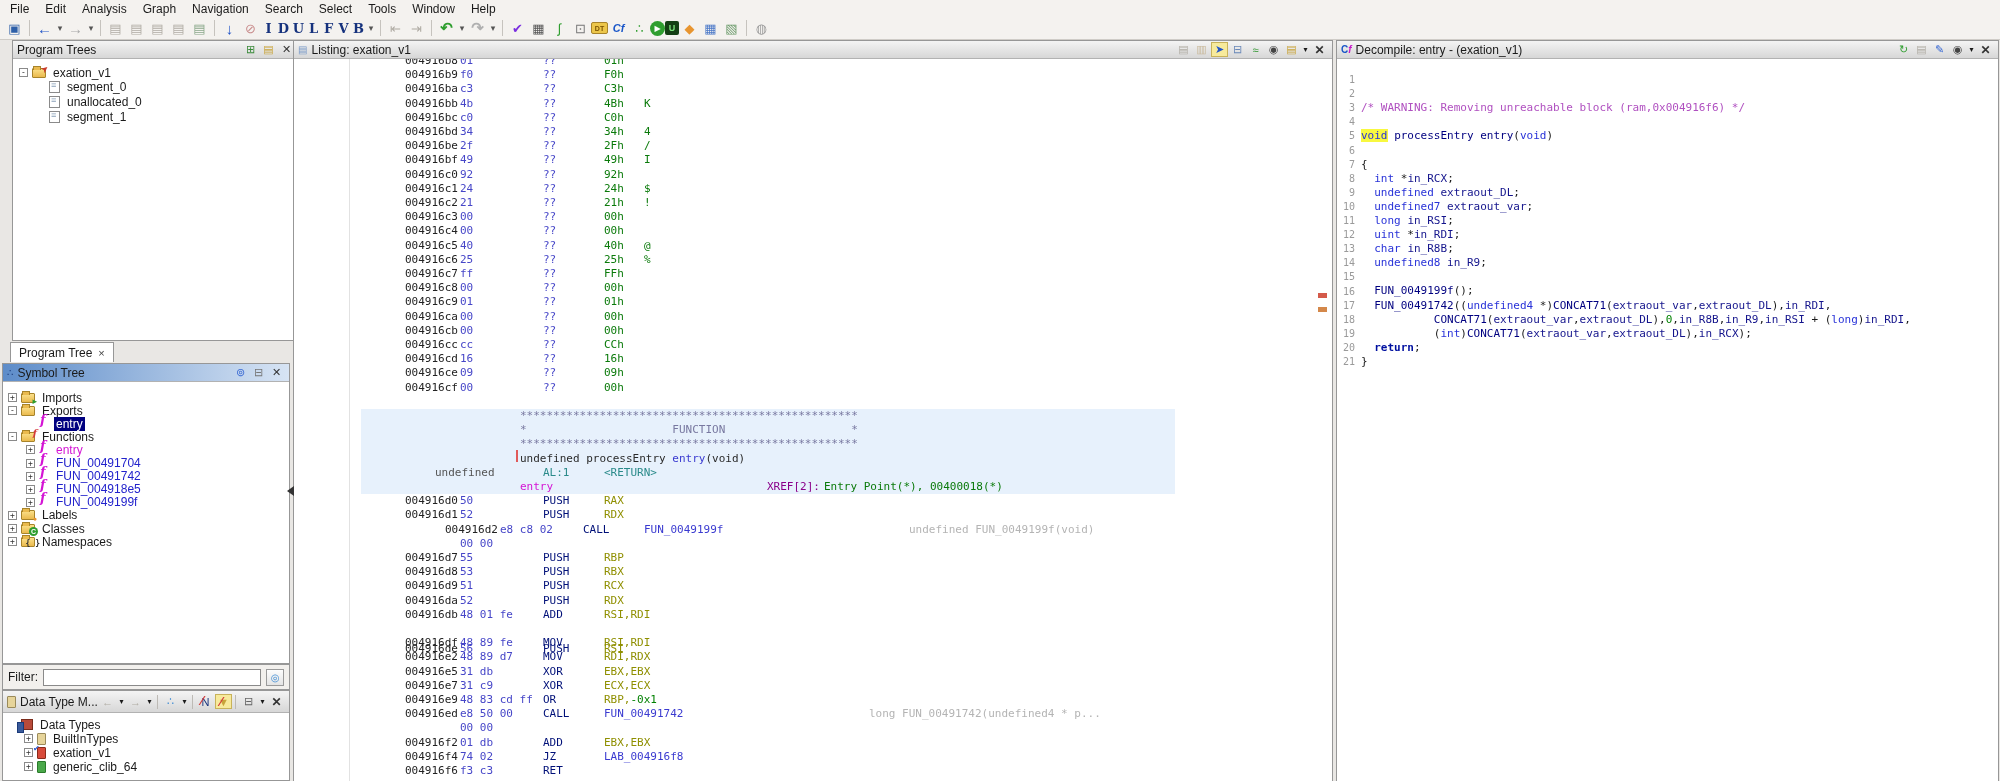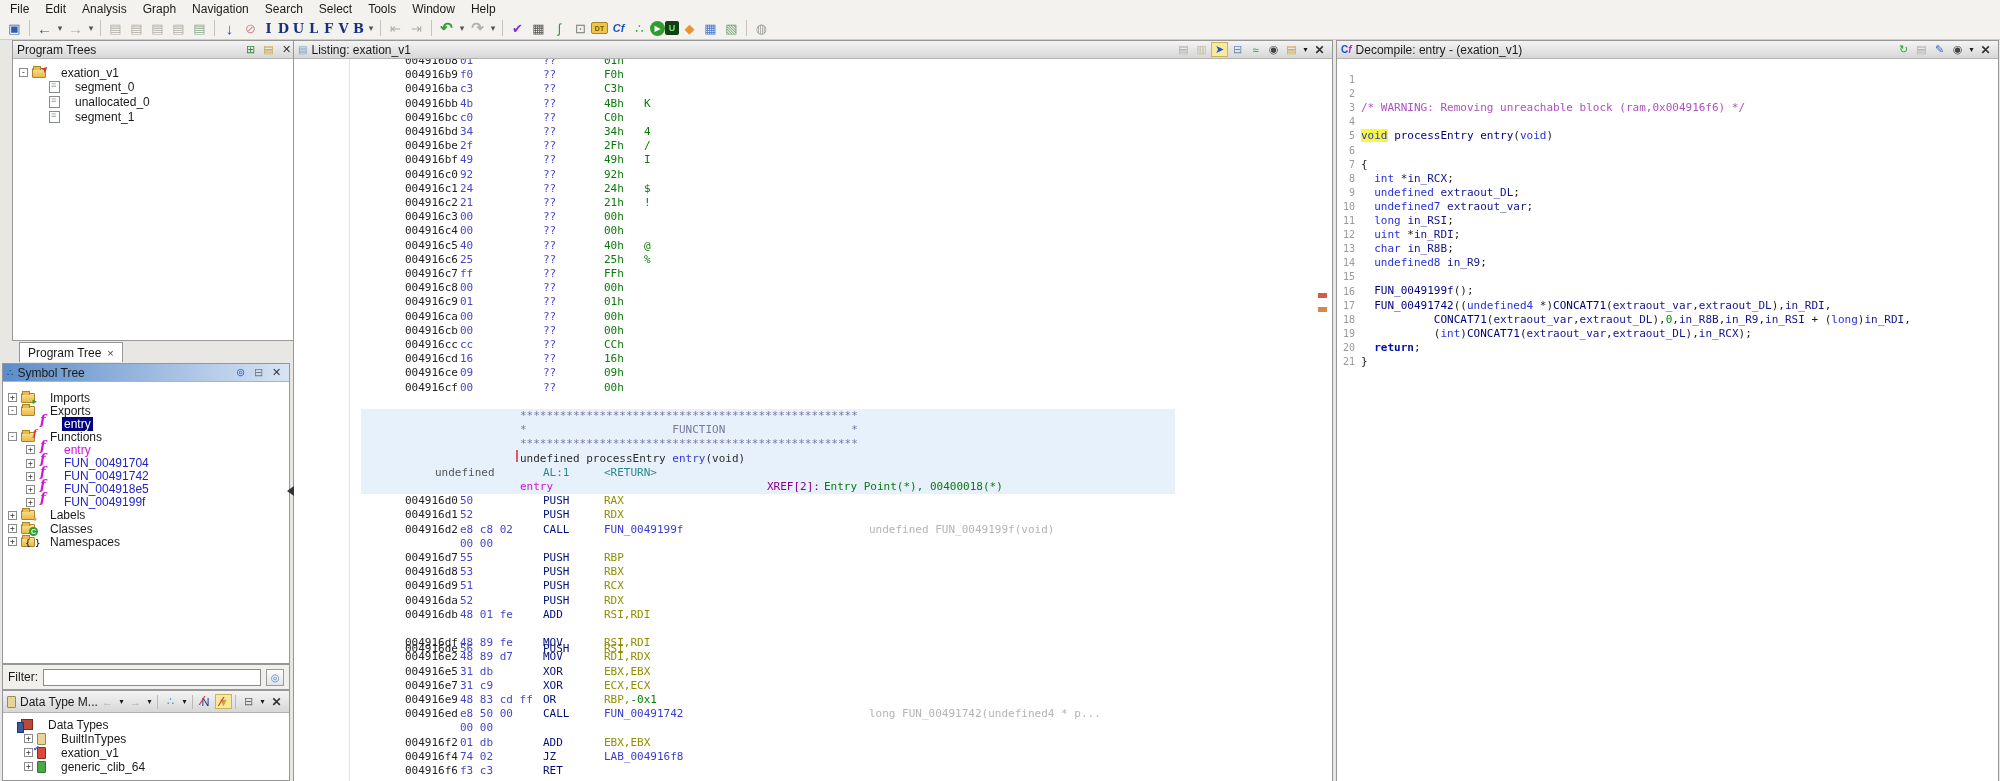--- a/index.html
+++ b/index.html
@@ -76,27 +76,27 @@
   .icon-segment { width:11px; height:12px; background:#fff; border:1px solid #8a8a8a; }
   .icon-segment::before { content:"\2261"; position:absolute; left:1px; top:-2px; color:#8aa0b8; font-size:9px; }
   .icon-archive { width:12px; height:11px; background:#b84a3a; border:1px solid #7a2a1a; }
   .icon-archive::after { content:""; position:absolute; left:-5px; top:2px; width:5px; height:9px;
       background:#3a5a9a; border:1px solid #1a3a7a; }
   .icon-book-builtin,.icon-book-checked,.icon-book-green { width:9px; height:12px; border-radius:1px; }
   .icon-book-builtin { background:#e6d49a; border:1px solid #9a8a5a; }
   .icon-book-checked { background:#d84a3a; border:1px solid #8a2a1a; }
   .icon-book-checked::after { content:"\2714"; position:absolute; left:-5px; top:-4px; color:#2a5ad4; font-size:8px; }
   .icon-book-green { background:#4aa84a; border:1px solid #2a7a2a; }
-  .tlabel { padding:0 2px;margin-left:8px; }
+  .tlabel { padding:0 2px; }
   .tlabel.blue { color:#2222cc; }
   .tlabel.mag { color:#d414d4; }
   .tlabel.sel { background:#000080; color:#fff; }
 
   
-  .tabstrip { position:absolute; left:17px; top:341px; width:288px; height:26px; }
+  .tabstrip { position:absolute; left:8px; top:341px; width:288px; height:26px; }
   .tab { position:absolute; left:2px; top:1px; height:20px; background:#fff; border:1px solid #979797;
          border-bottom:none; display:flex; align-items:center; padding:0 8px; gap:6px; }
   .tab .x { color:#444; font-size:11px; }
 
   
   .filterbar { position:absolute; left:2px; top:664px; width:288px; height:26px; background:#f2f0ed;
                border:1px solid #979797; display:flex; align-items:center; padding:0 5px; gap:5px; }
   .filterbar input { flex:1; height:17px; border:1px solid #8a8a8a; background:#fff; font-size:11px; padding:0 3px; }
   .fbtn { width:18px; height:17px; border:1px solid #9a9a9a; background:linear-gradient(#fdfdfd,#e4e4e4);
           display:flex; align-items:center; justify-content:center; color:#3a8ad4; font-size:10px; }
@@ -1041,21 +1041,21 @@
           <span class="cell c-plate"></span>
           <span class="cell c-sig"></span>
           <span class="cell c-r1"></span>
           <span class="cell c-r2"></span>
           <span class="cell c-r3"></span>
           <span class="cell c-ent"></span>
           <span class="cell c-xref"></span>
           <span class="cell c-xrefv"></span>
         </div>
 
-        <div class="lrow" style="top: 463.6px;">
+        <div class="lrow" style="top: 463.6px; margin-left: 40px;">
           <span class="cell c-addr">004916d2</span>
           <span class="cell c-bytes">e8 c8 02</span>
           <span class="cell c-q"></span>
           <span class="cell c-val"></span>
           <span class="cell c-chr"></span>
           <span class="cell c-mnem">CALL</span>
           <span class="cell c-op"><span class="sg ref">FUN_0049199f</span></span>
           <span class="cell c-cmt">undefined FUN_0049199f(void)</span>
           <span class="cell c-plate"></span>
           <span class="cell c-sig"></span>

